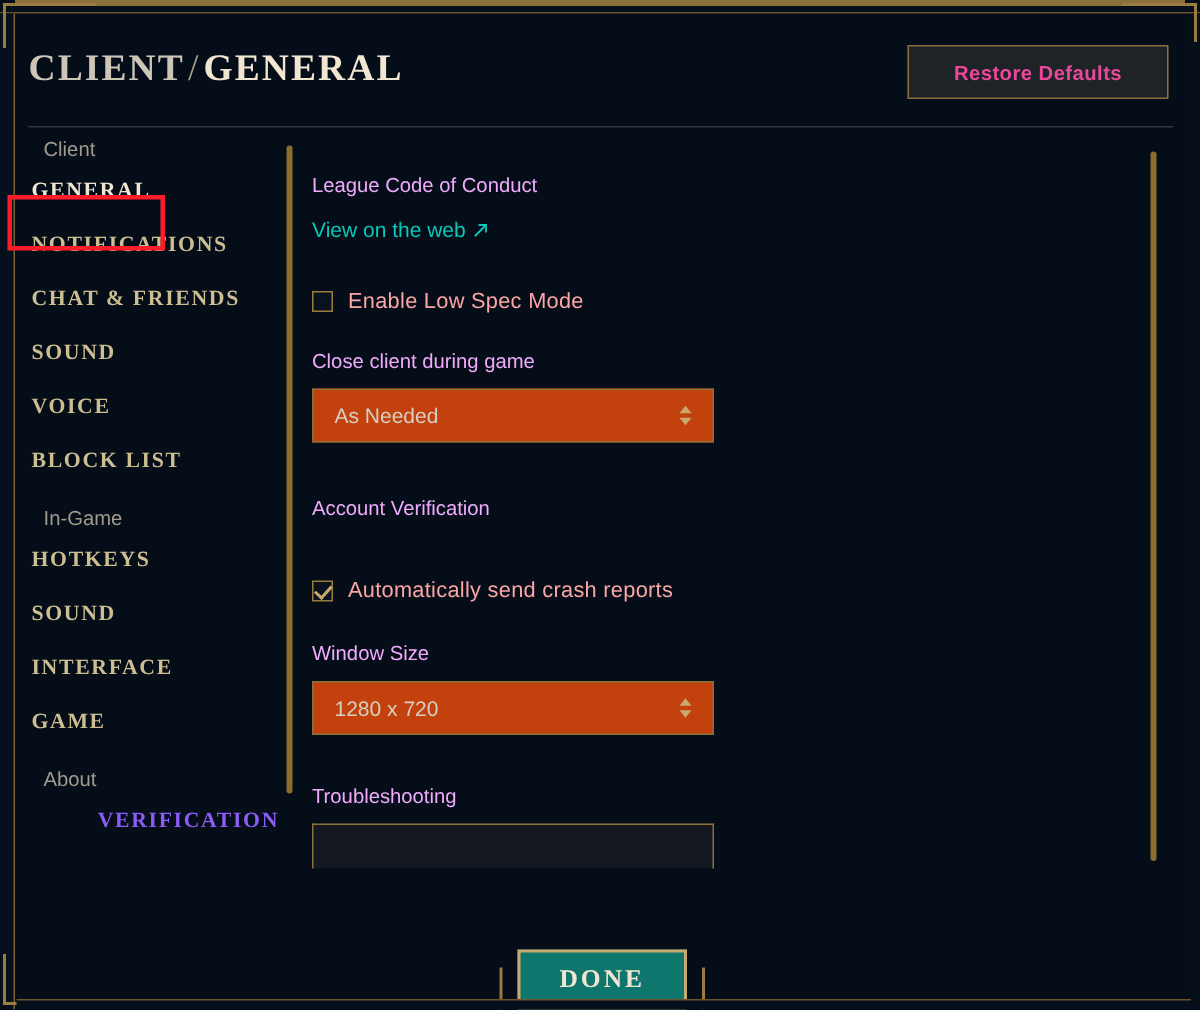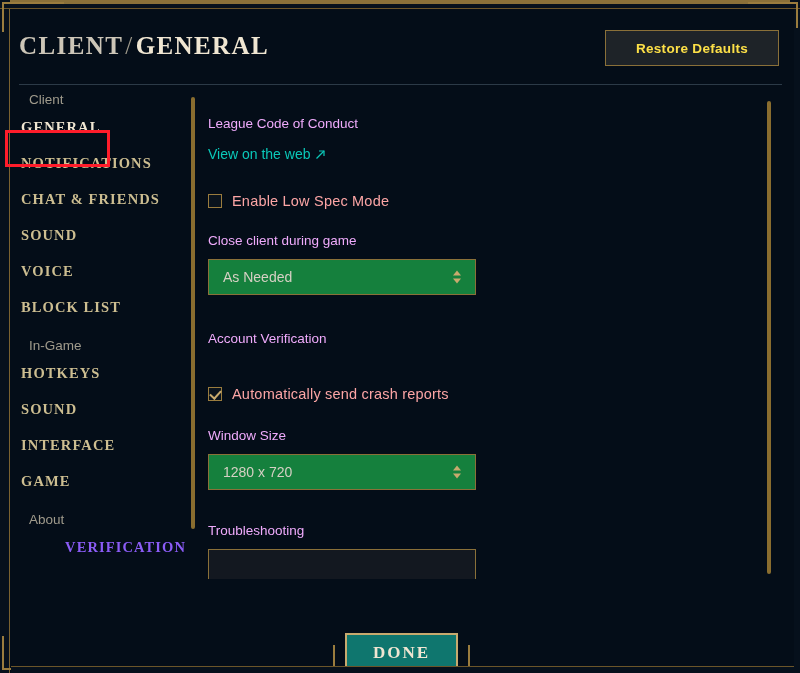--- a/index.html
+++ b/index.html
@@ -56,21 +56,21 @@
     font-size: 25px; font-weight: bold; letter-spacing: 1.4px;
     color: #f0e6d2;
   }
   .page-title .sep { color: #a09b8c; font-weight: normal; padding: 0 2px; }
   .page-title .crumb1 { color: #cdc6b8; }
   .restore-btn {
     position: absolute; left: 594px; top: 20px;
     width: 174px; height: 36px;
     background: #1e2328;
     border: 1px solid #8a7039;
-    color: #fde047;
+    color: #ec4899;
     font-size: 13.5px; font-weight: bold;
     letter-spacing: .3px;
     display: flex; align-items: center; justify-content: center;
     cursor: pointer;
   }
   .header-rule {
     position: absolute; left: 19px; top: 84px; width: 763px; height: 1px;
     background: #2c3a47;
   }
   
@@ -140,21 +140,21 @@
     border-right: 2px solid #c8aa6e;
     border-bottom: 2px solid #c8aa6e;
     transform: rotate(42deg);
   }
   .check-label {
     color: #fca5a5; font-size: 14.5px; letter-spacing: .2px;
   }
   .select {
     position: relative;
     width: 268px; height: 36px;
-    background: #15803d;
+    background: #c2410c;
     border: 1px solid #8a7039;
     display: flex; align-items: center;
     padding-left: 14px;
     color: #d6d0c4; font-size: 14px;
     cursor: pointer;
   }
   .select .spin {
     position: absolute; right: 14px; top: 50%;
     transform: translateY(-50%);
     display: flex; flex-direction: column; gap: 3px;

